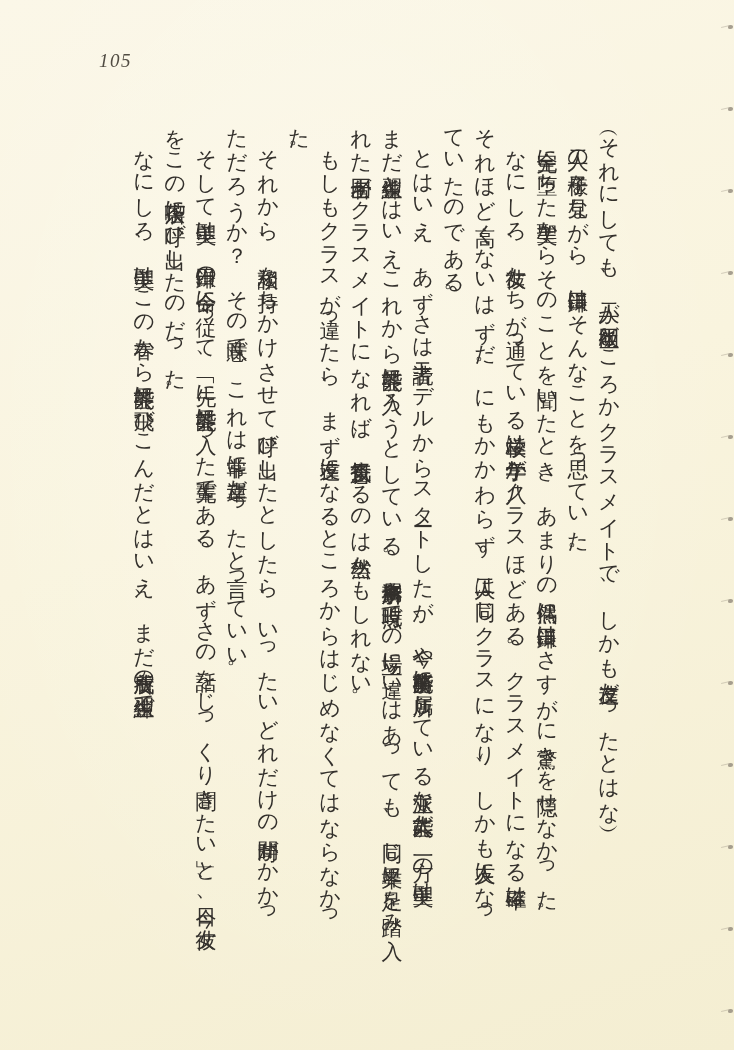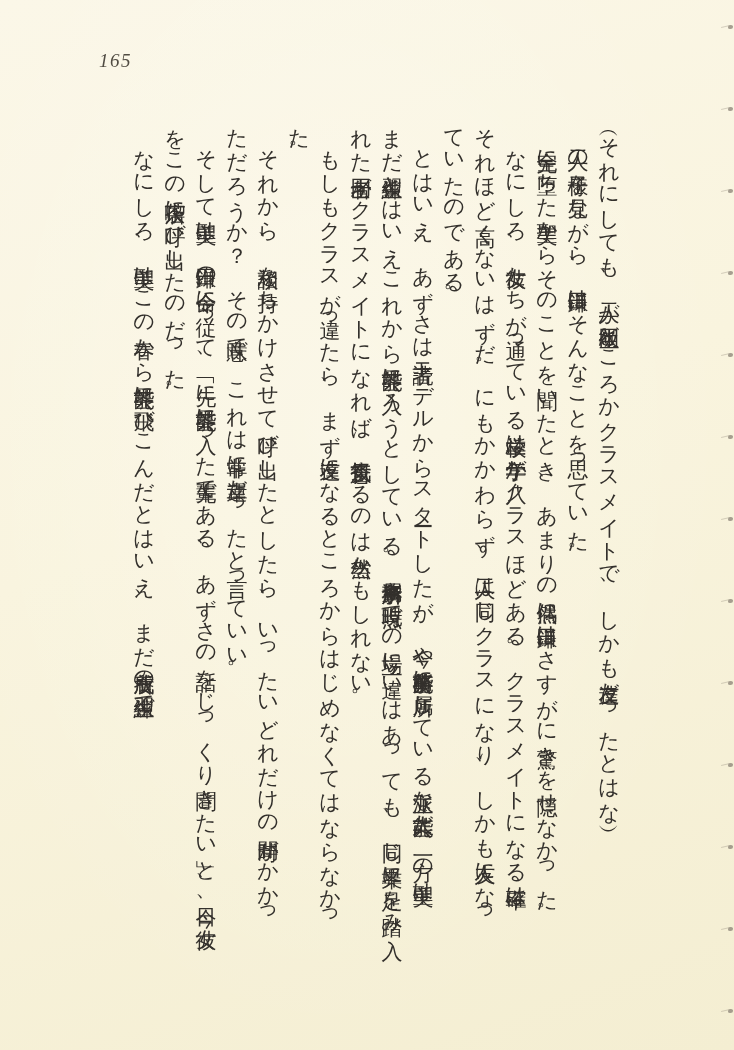--- a/index.html
+++ b/index.html
@@ -70,21 +70,21 @@
     height: 1px;
     background: var(--mark);
     opacity: 0.45;
     transform: rotate(-14deg);
   }
 </style>
 </head>
 <body>
 
 <div class="page">
-  <span class="page-number">165</span>
+  <span class="page-number">105</span>
 
   <div class="text-block">
       <p>（それにしても、二人が同級生どころかクラスメイトで、しかも友達だったとはな）</p>
       <p>二人の様子を見ながら、鎌田はそんなことを思っていた。</p>
       <p>完全に堕ちた聖美からそのことを聞いたとき、あまりの偶然に鎌田はさすがに驚きを隠せなかった。</p>
       <p>なにしろ、彼女たちが通っている学校は一学年が八クラスほどある。クラスメイトになる確率は、それほど高くないはずだ。にもかかわらず、二人は同じクラスになり、しかも友人になっていたのである。</p>
       <p>とはいえ、あずさは読者モデルからスタートしたが、今や芸能事務所に所属している立派な芸能人だ。一方の聖美は、まだ練習生とはいえこれから芸能界に入ろうとしている。所属事務所や現時点での立場に違いはあっても、同じ業界に足を踏み入れた者同士がクラスメイトになれば、意気投合するのは当然かもしれない。</p>
       <p>もしもクラスが違ったら、まず友達になるところからはじめなくてはならなかった。</p>
       <p>それから、相談を持ちかけさせて呼び出したとしたら、いったいどれだけの時間がかかっただろうか？　その意味で、これは非常に幸運だったと言っていい。</p>
       <p>そして聖美は、鎌田の命令に従って、「先に芸能界に入った先輩である、あずさの話をじっくり聞きたい」と、今日、彼女をこの喫茶店に呼び出したのだった。</p>

